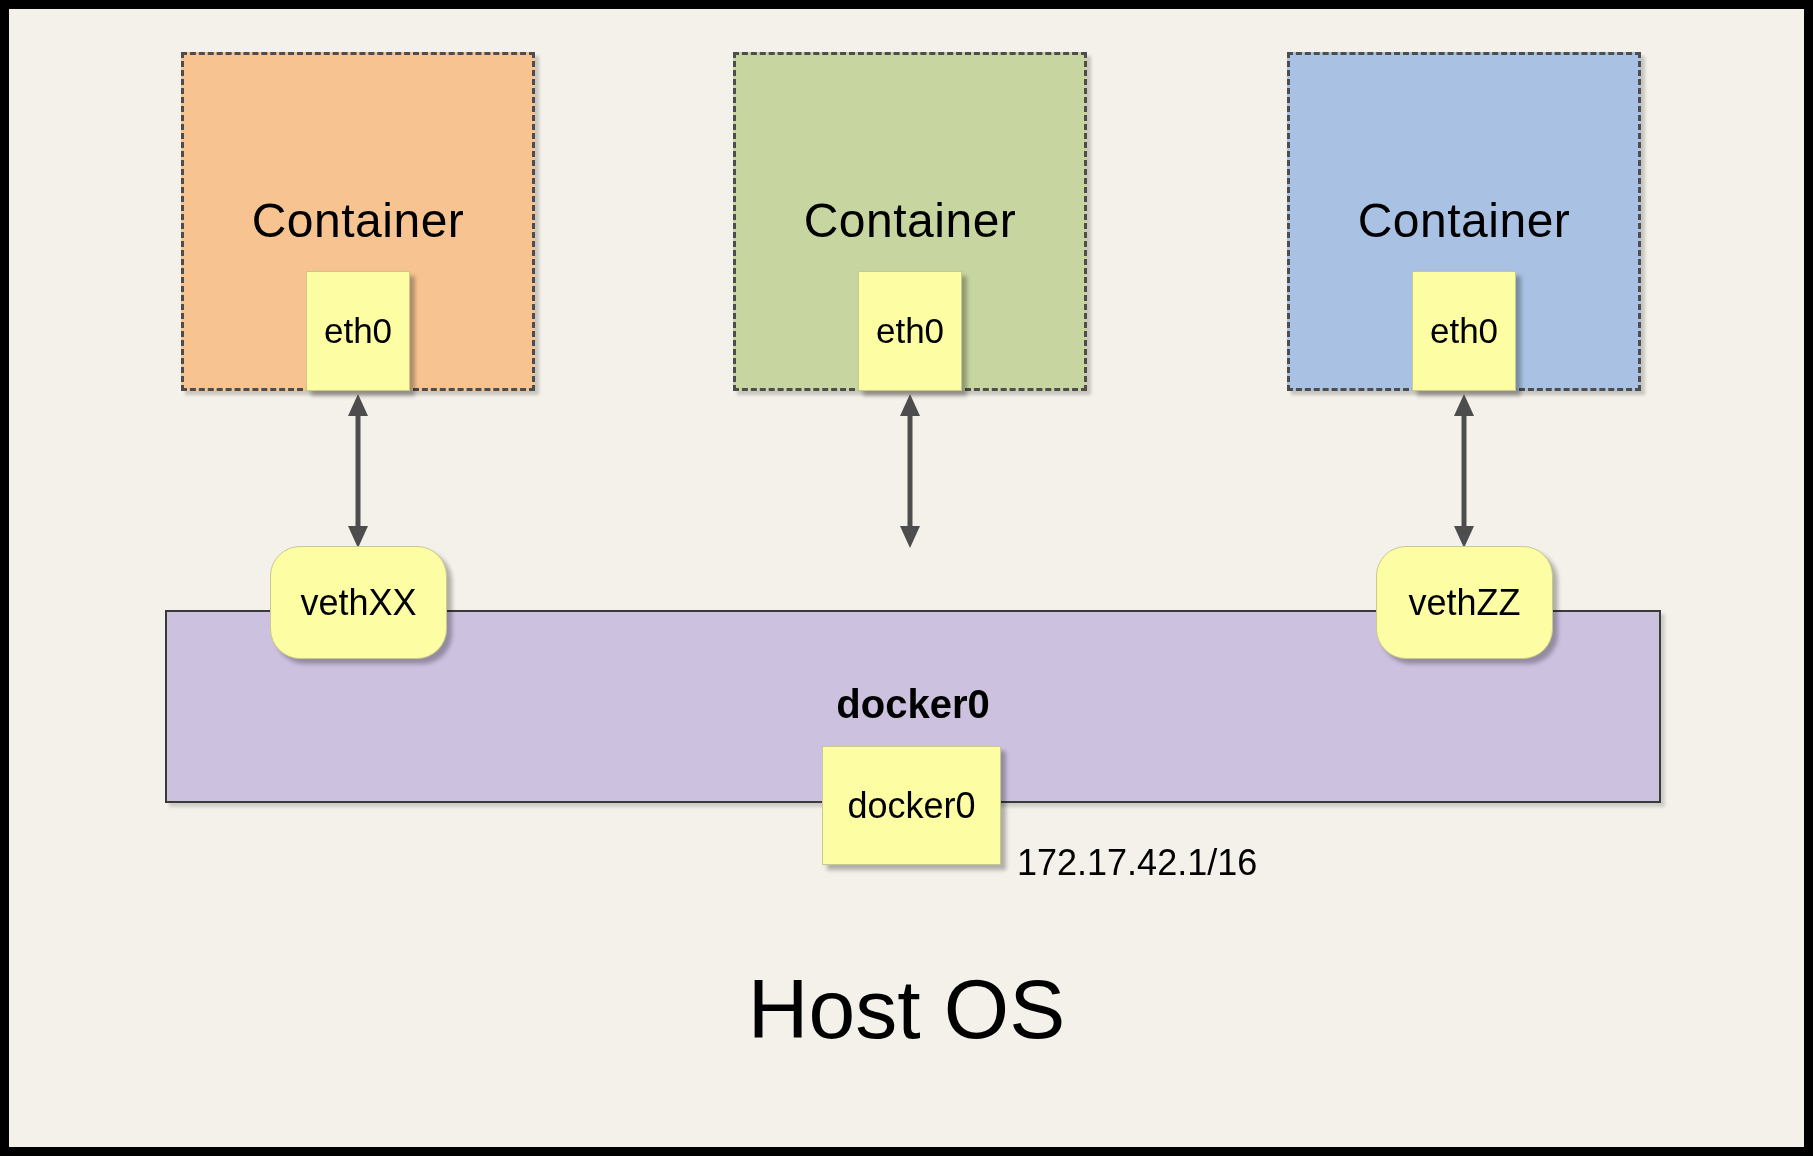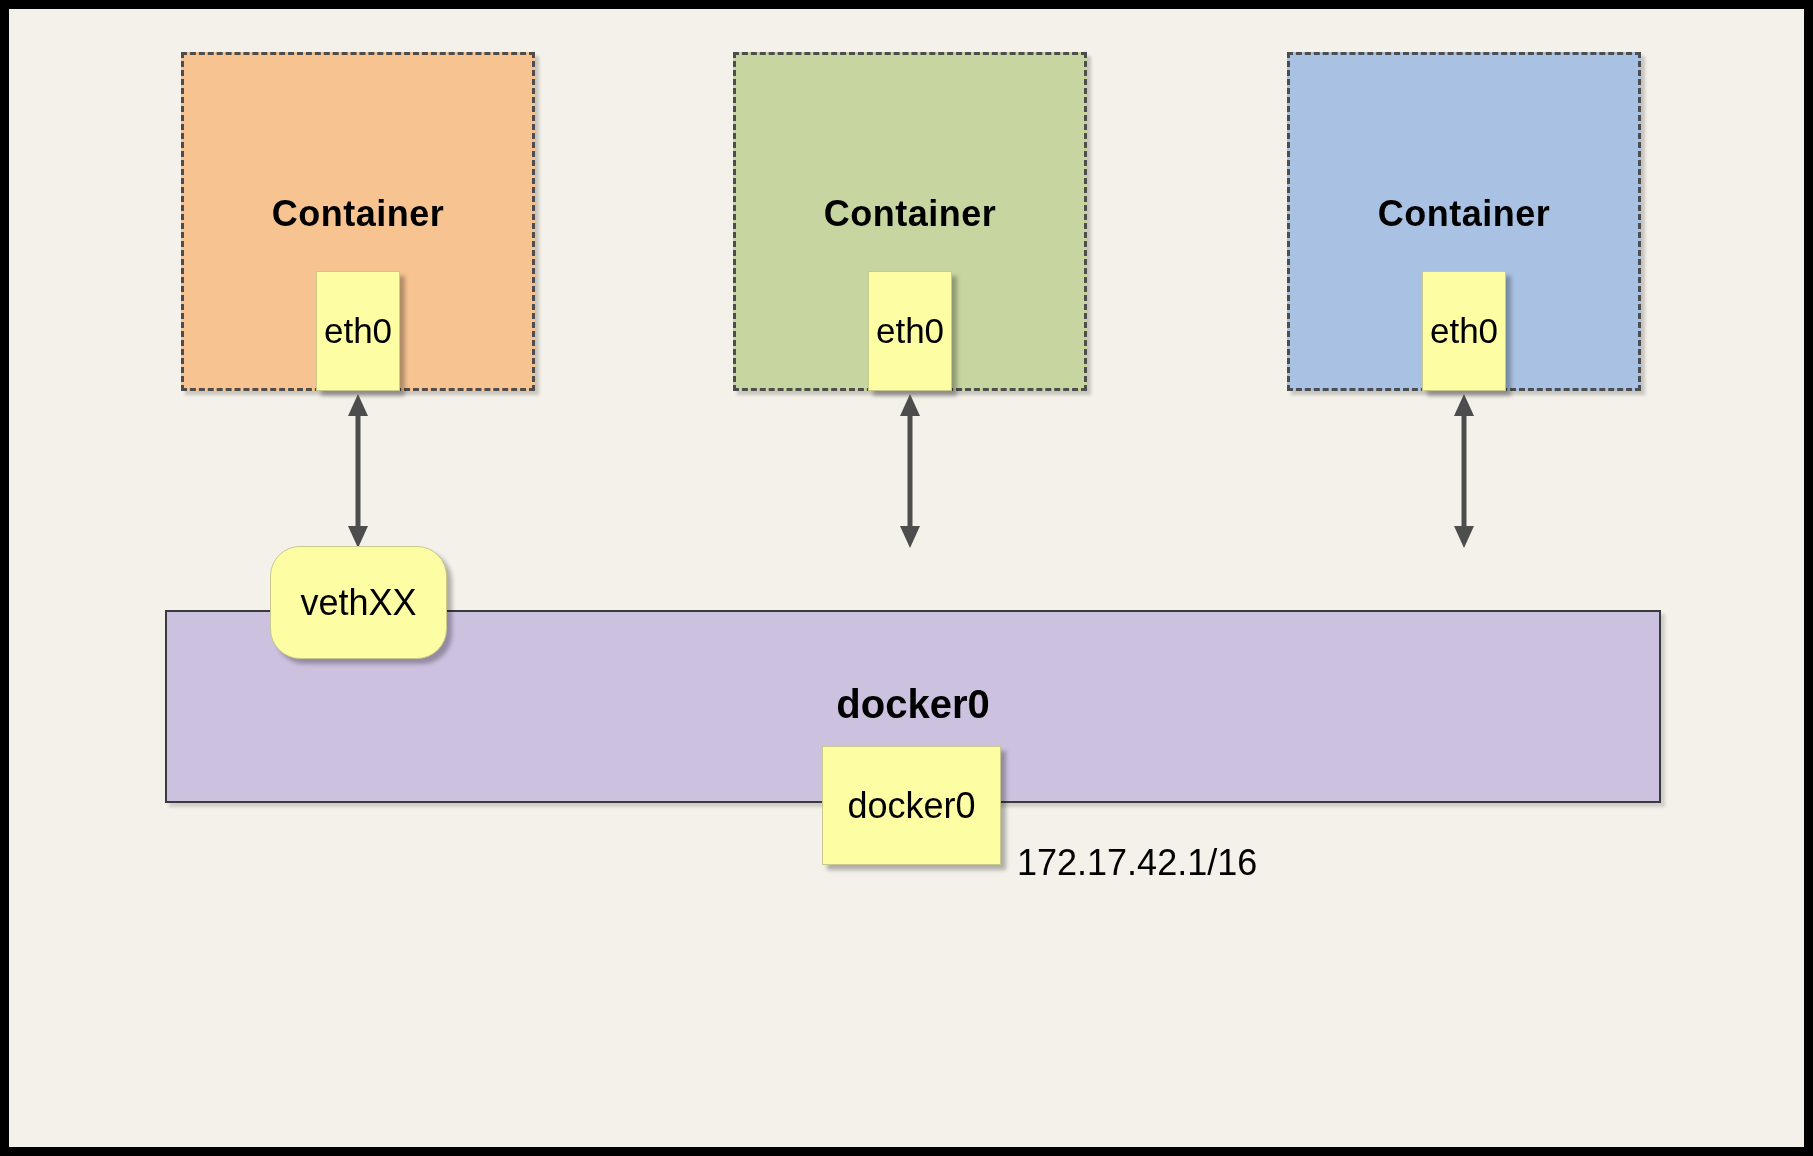--- a/index.html
+++ b/index.html
@@ -30,43 +30,43 @@
   .c1 { left: 172px; background: #f7c491; }
   .c2 { left: 724px; background: #c7d6a0; }
   .c3 { left: 1278px; background: #a9c2e3; }
 
   .container-label {
     position: absolute;
     top: 138px;
     left: 0;
     width: 100%;
     text-align: center;
-    font-size: 36px;
-    font-weight: bold;
+    font-size: 48px;
+    font-weight: normal;
     letter-spacing: 0.5px;
   }
 
   
   .note {
     background: #fdfda4;
     border: 1px solid #c9c98e;
     box-shadow: 5px 5px 4px rgba(0,0,0,0.28);
     display: flex;
     align-items: center;
     justify-content: center;
     font-size: 35px;
     box-sizing: border-box;
   }
 
   .eth-box {
     position: absolute;
     left: 50%;
     transform: translateX(-50%);
     bottom: -3px;
-    width: 84px;
+    width: 104px;
     height: 120px;
   }
 
   
   .arrow {
     position: absolute;
     top: 385px;
     width: 40px;
     height: 154px;
   }
@@ -174,19 +174,21 @@
     <line x1="20" y1="16" x2="20" y2="138" stroke="#4d4d4d" stroke-width="5"></line>
     <polygon points="20,0 10,22 30,22" fill="#4d4d4d"></polygon>
     <polygon points="20,154 10,132 30,132" fill="#4d4d4d"></polygon>
   </svg>
 
   <div class="bridge">
     <div class="bridge-label">docker0</div>
   </div>
 
   <div class="note veth-box v1">vethXX</div>
+  <div class="note veth-box v3">vethZZ</div>
 
   <div class="note docker0-box">docker0</div>
 
   <div class="ip-label">172.17.42.1/16</div>
 
+  <div class="host-label">Host OS</div>
 
 </div>
 
 </body></html>

